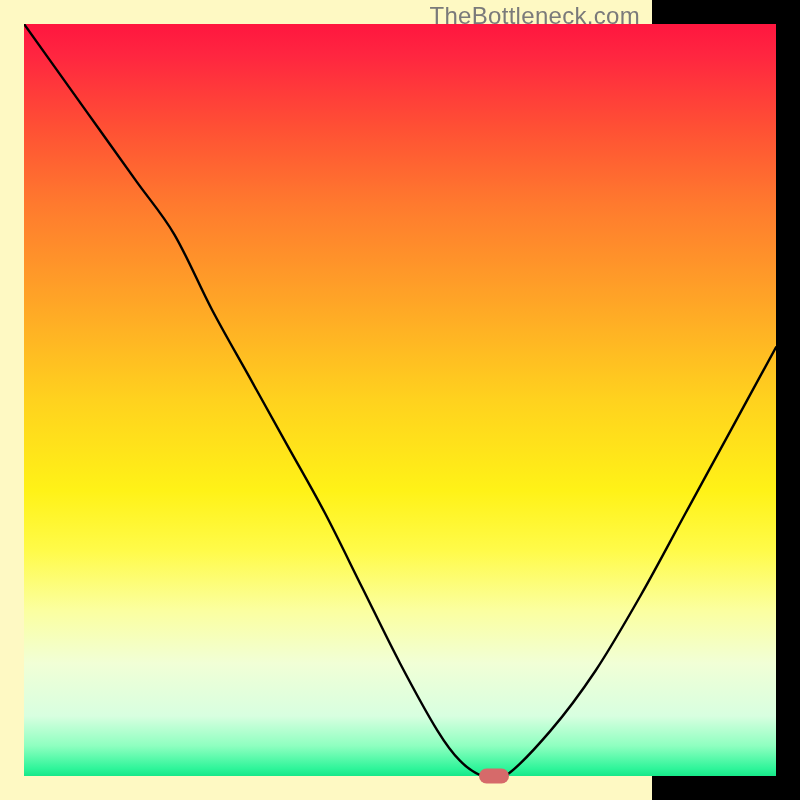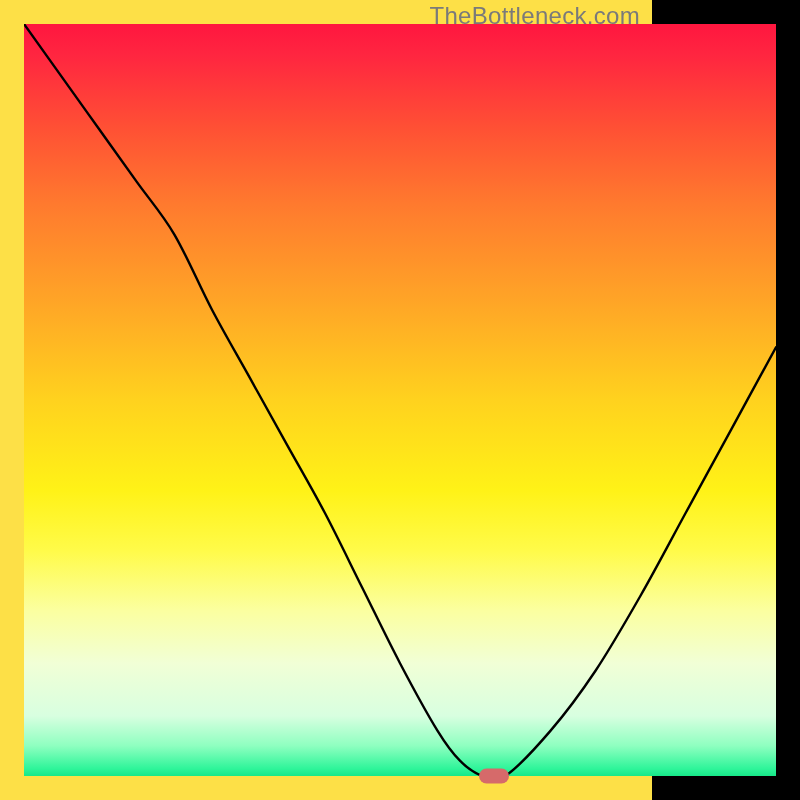--- a/index.html
+++ b/index.html
@@ -7,21 +7,21 @@
     padding: 0;
     width: 800px;
     height: 800px;
     background: #000;
     overflow: hidden;
   }
   .frame {
     position: relative;
     width: 652px;
     height: 800px;
-    background: #fde047;
+    background: #fef9c3;
   }
   .plot {
     position: absolute;
     left: 24px;
     top: 24px;
     width: 752px;
     height: 752px;
     background: linear-gradient(to bottom,
       #ff163f 0%,
       #ff2540 4%,

